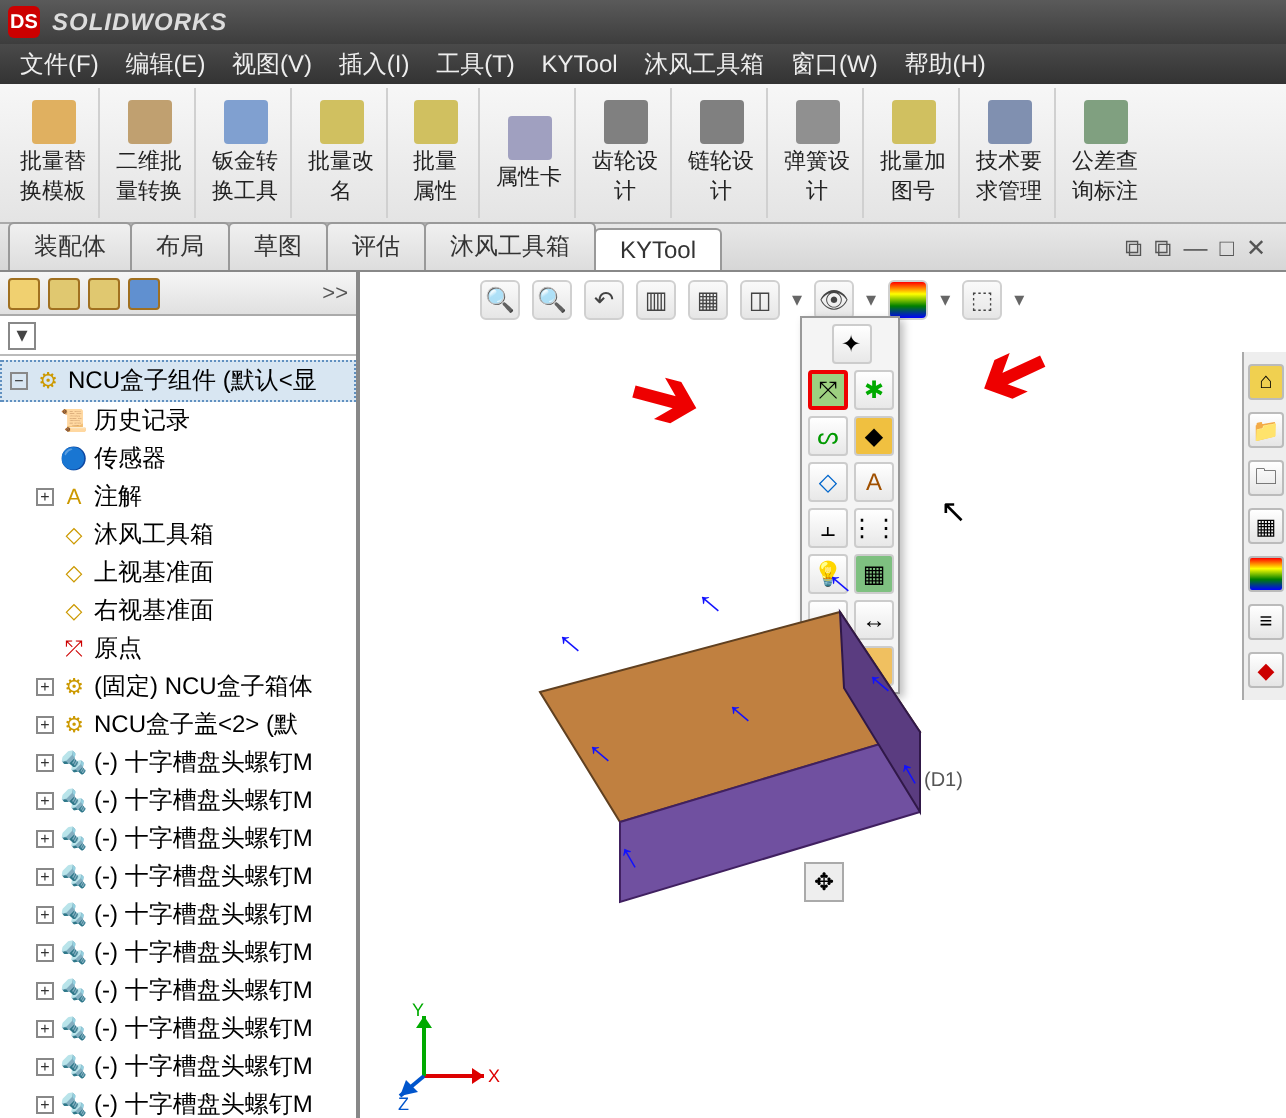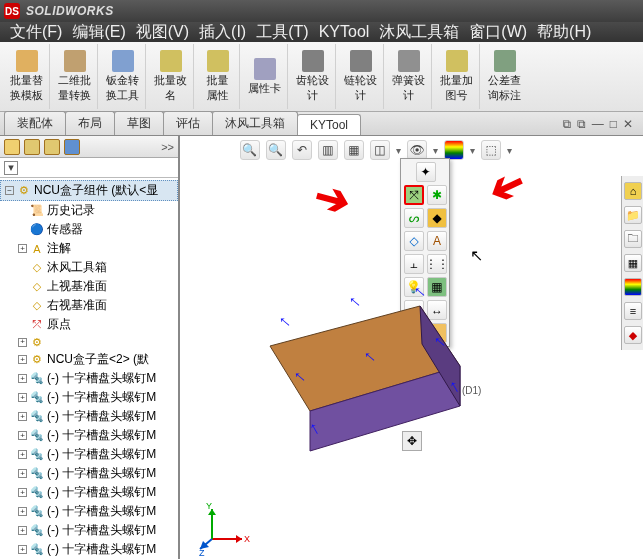--- a/index.html
+++ b/index.html
@@ -1,20 +1,20 @@
 <!DOCTYPE html>
 <html><head>
 <meta charset="utf-8">
 <style>
   * { box-sizing: border-box; margin: 0; padding: 0; font-family: "Microsoft YaHei", Arial, sans-serif; }
   body { width: 643px; height: 559px; background: #fff; overflow: hidden; position: relative; }
   .titlebar { height: 22px; background: linear-gradient(#5a5a5a,#3d3d3d); display: flex; align-items: center; padding: 0 4px; color: #ccc; font-size: 11px; }
   .titlebar .logo { width: 16px; height: 16px; background: #c00; border-radius: 3px; margin-right: 6px; display:flex;align-items:center;justify-content:center;color:#fff;font-size:10px;font-weight:bold;}
   .titlebar .brand { font-weight: bold; letter-spacing: 0.5px; font-size: 12px; color: #ddd; font-style: italic;}
-  .menubar { height: 20px; background: linear-gradient(#4a4a4a,#333); display: flex; align-items: center; padding: 0 150px 0 10px; gap: 10px; color: #eee; font-size: 16px; justify-content: space-between;}
+  .menubar { height: 20px; background: linear-gradient(#4a4a4a,#333); display: flex; align-items: center; padding: 0 150px 0 10px; gap: 10px; color: #eee; font-size: 12px; justify-content: space-between;}
   .menubar span { white-space: nowrap; }
   .cmdmgr { height: 70px; background: linear-gradient(#f7f7f7,#e4e4e4); border-bottom: 1px solid #aaa; display: flex; align-items: stretch; padding: 2px 4px; gap: 2px; }
   .cmdbtn { display: flex; flex-direction: column; align-items: center; justify-content: center; font-size: 11px; padding: 2px 6px; border-right: 1px solid #d0d0d0; min-width: 44px; color: #222;}
   .cmdbtn:last-child { border-right: none; }
   .cmdbtn .ic { width: 22px; height: 22px; border-radius: 2px; margin-bottom: 1px; display:flex;align-items:center;justify-content:center;font-size:14px;}
   .tabs { height: 24px; background: linear-gradient(#e8e8e8,#d6d6d6); border-bottom: 1px solid #888; display: flex; align-items: flex-end; padding: 0 4px; gap: 0; font-size: 12px;}
   .tab { padding: 3px 12px; border: 1px solid #999; border-bottom: none; background: linear-gradient(#f0f0f0,#ddd); margin-right: -1px; border-radius: 3px 3px 0 0; color:#333;}
   .tab.active { background: #fff; }
   .tabs .spacer { flex: 1; }
   .winicons { display:flex;gap:6px;padding:4px 6px;color:#555;font-size:12px;}
@@ -113,20 +113,25 @@
       <div class="ic" style="background:#909090"></div>
       <div>弹簧设</div>
       <div>计</div>
     </div>
     <div class="cmdbtn">
       <div class="ic" style="background:#d0c060"></div>
       <div>批量加</div>
       <div>图号</div>
     </div>
     <div class="cmdbtn">
+      <div class="ic" style="background:#8090b0"></div>
+      <div>技术要</div>
+      <div>求管理</div>
+    </div>
+    <div class="cmdbtn">
       <div class="ic" style="background:#80a080"></div>
       <div>公差查</div>
       <div>询标注</div>
     </div>
   </div>
 
 <div class="tabs" id="tabs">
   <div class="tab">装配体</div>
     <div class="tab">布局</div>
     <div class="tab">草图</div>
@@ -193,20 +198,21 @@
           <span>右视基准面</span>
         </div>
         <div class="tree-item indent1">
           <span style="width:11px;display:inline-block"></span>
           <span class="tic" style="color:#c00">⤱</span>
           <span>原点</span>
         </div>
         <div class="tree-item indent1">
           <span class="exp">+</span>
           <span class="tic" style="color:#c90">⚙</span>
+          <span>(固定) NCU盒子箱体</span>
         </div>
         <div class="tree-item indent1">
           <span class="exp">+</span>
           <span class="tic" style="color:#c90">⚙</span>
           <span>NCU盒子盖&lt;2&gt; (默</span>
         </div>
         <div class="tree-item indent1">
           <span class="exp">+</span>
           <span class="tic" style="color:#888">🔩</span>
           <span>(-) 十字槽盘头螺钉M</span>

